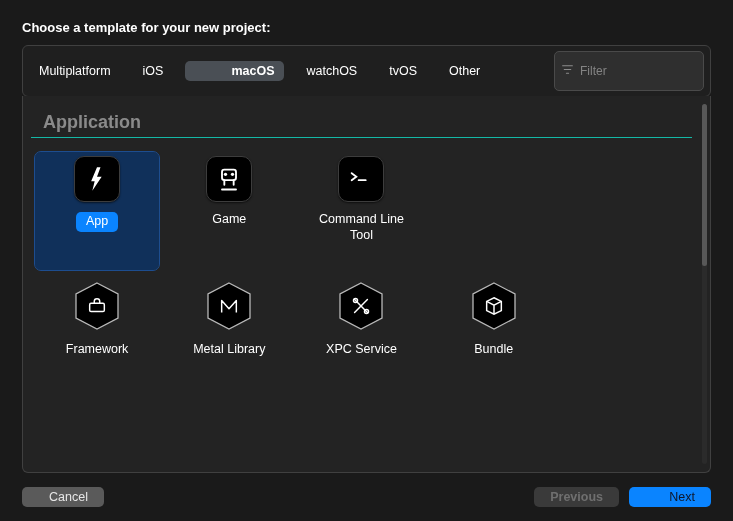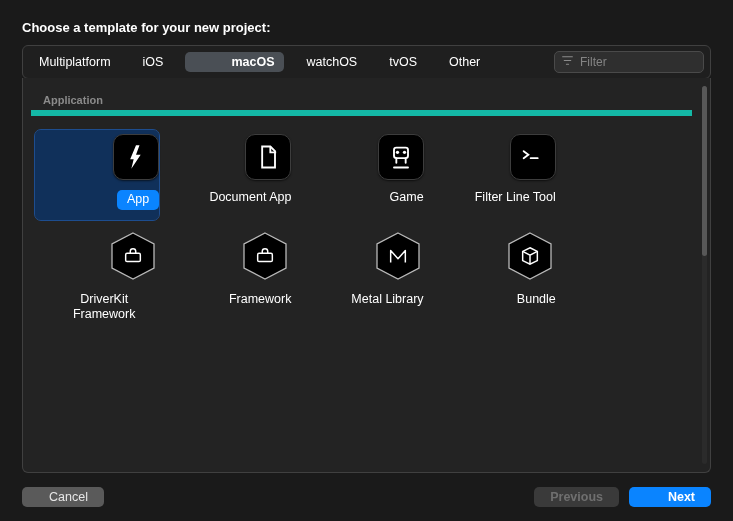--- a/index.html
+++ b/index.html
@@ -50,21 +50,21 @@
     cursor:pointer;
   }
   .tab.selected{background:var(--pill-selected);font-weight:600;padding-left:46px;}
   .search{
     display:flex;align-items:center;
     min-width:150px;
     background:var(--search-bg);
     border:1px solid #4a4a4a;
     border-radius:5px;
     padding:1px 6px;
-    height:22px;
+    height:40px;
   }
   .search svg{width:13px;height:13px;fill:#8c8c8c;margin-right:4px;}
   .search input{
     background:transparent;border:none;outline:none;
     color:#aaa;font-size:12px;width:100px;
   }
   .search input::placeholder{color:#848484;}
   
   .panel{
     flex:1;
@@ -86,34 +86,34 @@
     position:absolute;right:3px;top:8px;bottom:8px;width:5px;
     background:#2b2b2b;border-radius:3px;
   }
   .scrollbar-thumb{
     position:absolute;left:0;right:0;top:0;height:45%;
     background:#585858;border-radius:3px;
   }
   .section-h{
     color:var(--section);
     font-weight:600;
-    font-size:11px;
+    font-size:18px;
     padding:10px 14px 4px 12px;
-    border-bottom:6px solid #14b8a6;
+    border-bottom:1px solid #14b8a6;
     margin:0 2px 14px 2px;
   }
   .grid{
     display:grid;
     grid-template-columns:repeat(5,1fr);
     gap:8px 8px;
     padding:0 6px 6px 6px;
   }
   .cell{
-    display:flex;flex-direction:column;align-items:flex-end;
-    padding:4px 0 10px 0;
+    display:flex;flex-direction:column;align-items:center;
+    padding:4px 0 27px 0;
     border-radius:6px;
     cursor:pointer;
   }
   .cell.selected-cell{background:var(--sel-bg);outline:1px solid #1d4d8f;}
   .tile{
     width:46px;height:46px;border-radius:10px;
     background:var(--tile-bg);
     border:1px solid var(--tile-border);
     display:flex;align-items:center;justify-content:center;
     box-shadow:0 1px 2px rgba(0,0,0,.6);
@@ -146,21 +146,21 @@
     text-align:right;
     padding:3px 16px;
     border-radius:5px;
     font-size:12.5px;
     cursor:pointer;
     border:none;
     color:#fff;
   }
   .btn.grey{background:var(--btn-grey);color:#e6e6e6;}
   .btn.disabled{background:var(--btn-disabled);color:var(--btn-disabled-text);cursor:default;font-weight:bold;}
-  .btn.primary{background:var(--accent);color:#ffffff;font-weight:700;}
+  .btn.primary{background:var(--accent);color:#0f172a;font-weight:400;}
 </style>
 </head>
 <body>
 
 <div class="wrap">
   <div class="title">Choose a template for your new project:</div>
 
   <div class="topbar">
     <div class="tabs">
       <div class="tab">Multiplatform</div>
@@ -188,94 +188,86 @@
 
         <div class="cell selected-cell">
           <div class="tile fill">
             <svg viewBox="0 0 24 24">
                 <path d="M12 2 L7 14h3l-2 8 8-12h-4l3-8z"></path>
               </svg>
           </div>
           <div class="label pill">App</div>
         </div>
 
-        <div class="cell">
-          <div class="tile">
-            <svg viewBox="0 0 24 24">
-                <path d="M7 3h7l4 4v14H7z"></path>
-                <path d="M14 3v5h5"></path>
-              </svg>
-          </div>
-          <div class="label">Document App</div>
-        </div>
 
         <div class="cell">
           <div class="tile fill">
             <svg viewBox="0 0 24 24">
                 <circle cx="9" cy="8" r="1.4"></circle>
                 <circle cx="15" cy="8" r="1.4"></circle>
                 <rect x="6" y="4" width="12" height="9" rx="2" fill="none" stroke="#fff" stroke-width="1.6"></rect>
                 <path d="M8 13v4m8-4v4M6 21h12" fill="none" stroke="#fff" stroke-width="1.6" stroke-linecap="round"></path>
               </svg>
           </div>
           <div class="label">Game</div>
         </div>
 
         <div class="cell">
           <div class="tile">
             <svg viewBox="0 0 24 24">
                 <path d="M4 7l4 3-4 3" stroke-linecap="round"></path>
                 <path d="M10 13h6" stroke-linecap="round"></path>
               </svg>
           </div>
-          <div class="label">Filter Line Tool</div>
+          <div class="label">Command Line Tool</div>
         </div>
       </div>
 
       <div class="grid">
+
 
         <div class="cell">
           <div class="hex">
             <svg class="hexframe" viewBox="0 0 52 52">
                 <polygon points="26,3 47,14 47,38 26,49 5,38 5,14"></polygon>
               </svg>
             <svg class="inner" viewBox="0 0 24 24">
                 <rect x="4" y="9" width="16" height="9" rx="1.5"></rect>
                 <path d="M9 9V7a3 3 0 0 1 6 0v2"></path>
               </svg>
           </div>
-          <div class="label">DriverKit Framework</div>
-        </div>
-
-        <div class="cell">
-          <div class="hex">
-            <svg class="hexframe" viewBox="0 0 52 52">
-                <polygon points="26,3 47,14 47,38 26,49 5,38 5,14"></polygon>
-              </svg>
-            <svg class="inner" viewBox="0 0 24 24">
-                <rect x="4" y="9" width="16" height="9" rx="1.5"></rect>
-                <path d="M9 9V7a3 3 0 0 1 6 0v2"></path>
-              </svg>
-          </div>
           <div class="label">Framework</div>
         </div>
 
 
         <div class="cell">
           <div class="hex">
             <svg class="hexframe" viewBox="0 0 52 52">
                 <polygon points="26,3 47,14 47,38 26,49 5,38 5,14"></polygon>
               </svg>
             <svg class="inner" viewBox="0 0 24 24">
                 <path d="M4 19V6l8 9 8-9v13" stroke-linejoin="round"></path>
               </svg>
           </div>
           <div class="label">Metal Library</div>
         </div>
 
+        <div class="cell">
+          <div class="hex">
+            <svg class="hexframe" viewBox="0 0 52 52">
+                <polygon points="26,3 47,14 47,38 26,49 5,38 5,14"></polygon>
+              </svg>
+            <svg class="inner" viewBox="0 0 24 24">
+                <path d="M5 5l14 14M19 5L5 19" stroke-linecap="round"></path>
+                <circle cx="6" cy="6" r="2.2"></circle>
+                <circle cx="18" cy="18" r="2.2"></circle>
+              </svg>
+          </div>
+          <div class="label">XPC Service</div>
+        </div>
 
         <div class="cell">
           <div class="hex">
             <svg class="hexframe" viewBox="0 0 52 52">
                 <polygon points="26,3 47,14 47,38 26,49 5,38 5,14"></polygon>
               </svg>
             <svg class="inner" viewBox="0 0 24 24">
                 <path d="M12 3l8 4v10l-8 4-8-4V7z"></path>
                 <path d="M4 7l8 4 8-4M12 11v10"></path>
               </svg>

